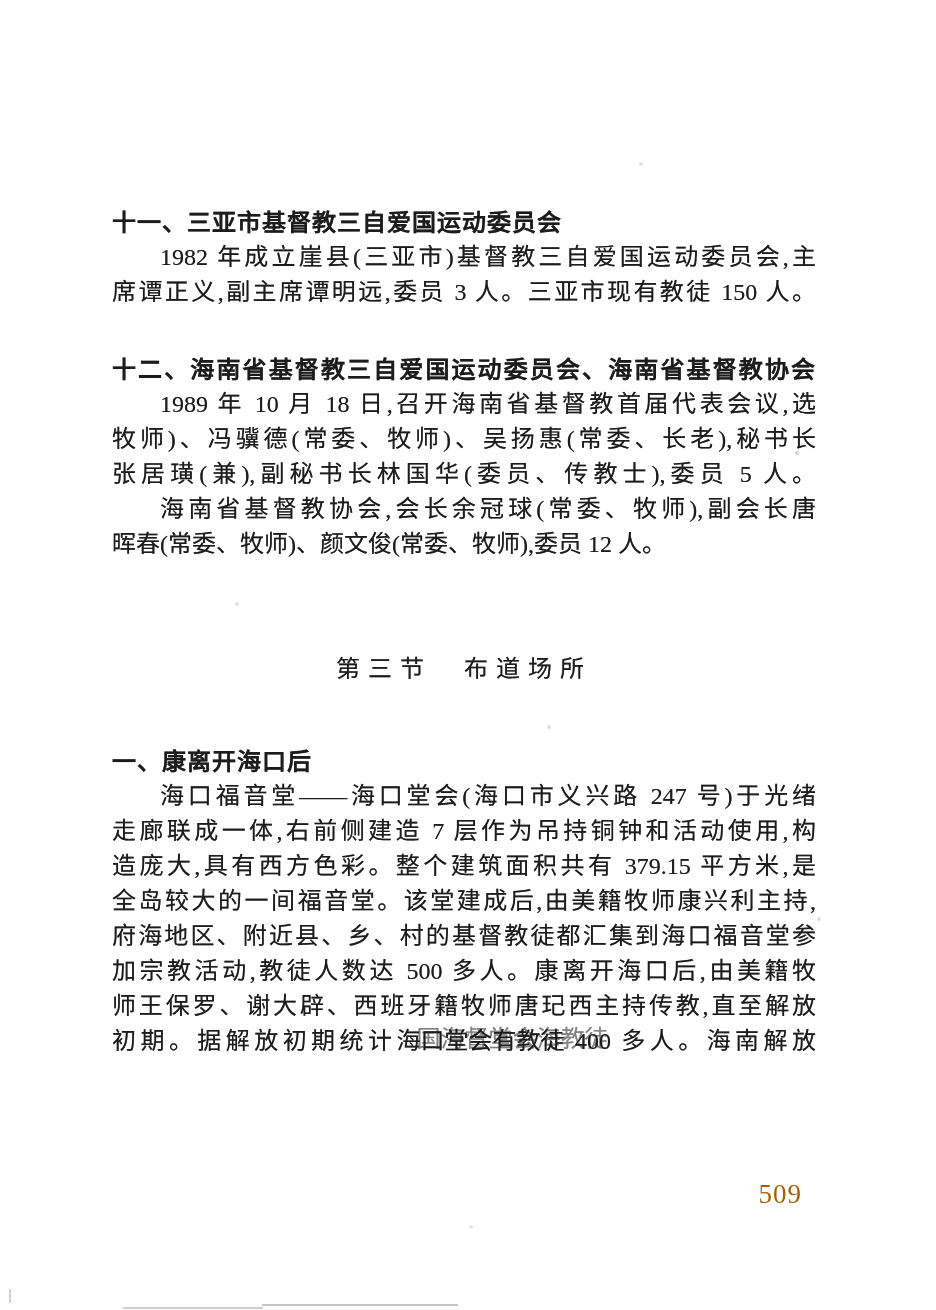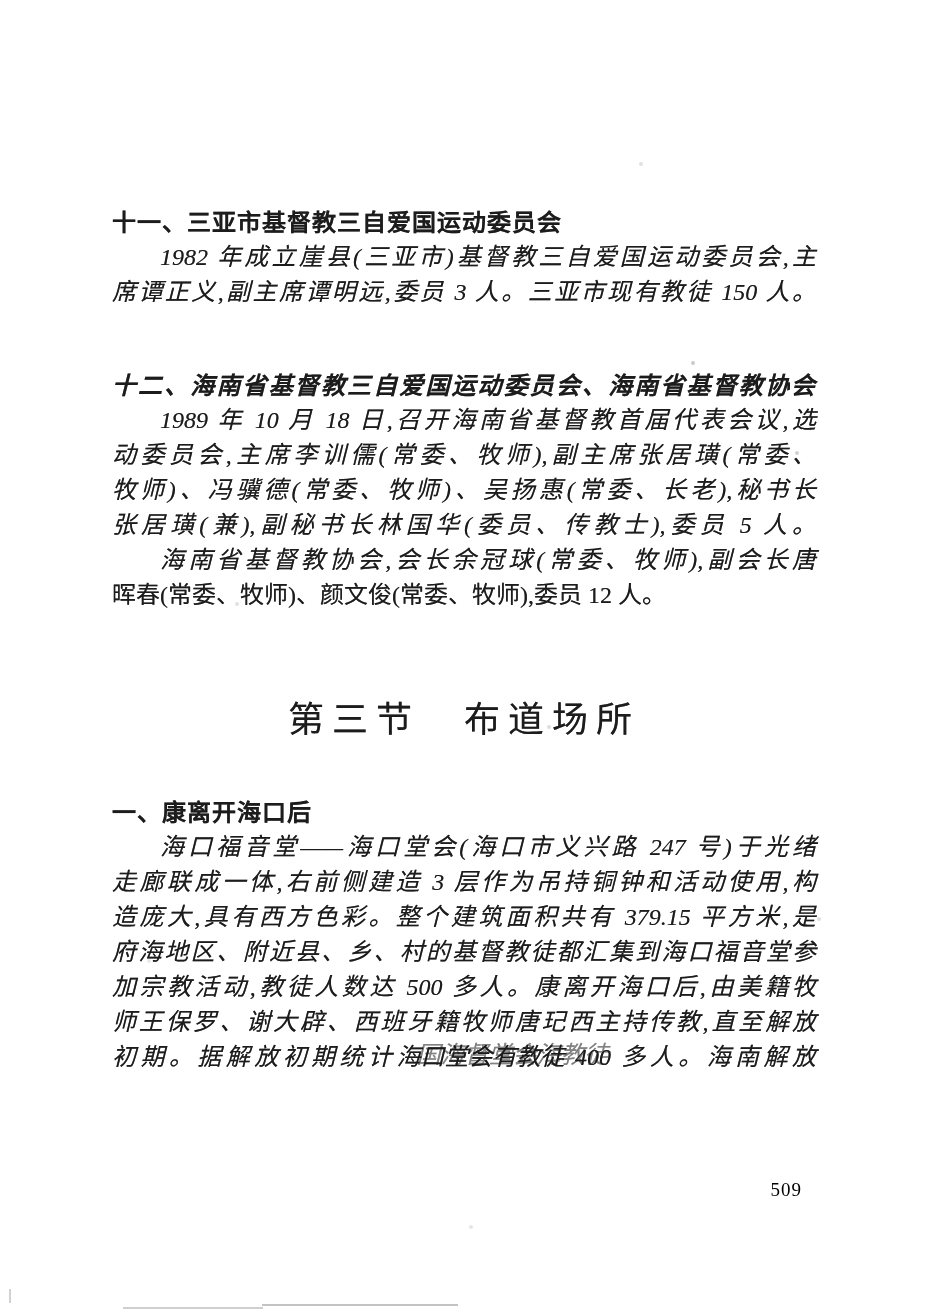--- a/index.html
+++ b/index.html
@@ -16,46 +16,46 @@
     position:absolute;left:112px;top:205px;width:704px;
     color:#1e1e1e;
   }
   .line{
     font-size:24px;line-height:35px;
     color:#1c1c1c;
     text-shadow:0 0 0.5px rgba(20,20,20,.6);
     font-family:"Liberation Serif","DejaVu Serif",serif;
   }
   
-  .b.f{text-align:justify;text-align-last:justify;font-style:italic;}
+  .b.f{text-align:justify;text-align-last:justify;}
   
   .i{text-indent:48px;}
   
   .h{
     font-family:"Liberation Sans","DejaVu Sans",sans-serif;
     font-weight:700;letter-spacing:1px;
   }
-  .hw{margin-top:58px;}
+  .hw{margin-top:42px;}
   
   .t{
-    font-size:36px;line-height:54px;margin:80px 0 48px 0;
+    font-size:24px;line-height:54px;margin:80px 0 48px 0;
     text-align:center;text-align-last:center;letter-spacing:8px;
     font-weight:500;
     font-family:"Liberation Serif","DejaVu Serif",serif;
   }
   
   .smudge{position:relative;display:inline-block;filter:blur(0.2px);}
   .sm-main{display:inline-block;}
   .sm-ghost{
     position:absolute;left:20px;top:-2px;white-space:nowrap;
     opacity:.55;filter:blur(0.6px);pointer-events:none;
   }
   .page-number{
     position:absolute;top:1179px;right:134px;
-    font-size:19px;color:#000000;letter-spacing:1px;
+    font-size:27px;color:#a16207;letter-spacing:1px;
     font-family:"Liberation Serif","DejaVu Serif",serif;
   }
   
   .scanline-a{position:absolute;left:123px;top:1307px;width:140px;height:2px;background:#cfcfcf;}
   .scanline-b{position:absolute;left:262px;top:1304px;width:196px;height:2px;background:#c3c3c3;}
   .edge-tick{position:absolute;left:9px;top:1289px;width:2px;height:14px;background:#d2d2d2;}
   .scan-noise{
     position:absolute;left:0;top:0;width:2px;height:2px;border-radius:50%;
     background:transparent;
     box-shadow:
@@ -73,30 +73,30 @@
 <body>
 
 <div class="page">
 
   <div class="text-column">
       <div class="line h">十一、三亚市基督教三自爱国运动委员会</div>
       <div class="line b f i">1982 年成立崖县(三亚市)基督教三自爱国运动委员会,主</div>
       <div class="line b f">席谭正义,副主席谭明远,委员 3 人。三亚市现有教徒 150 人。</div>
       <div class="line h hw b f">十二、海南省基督教三自爱国运动委员会、海南省基督教协会</div>
       <div class="line b f i">1989 年 10 月 18 日,召开海南省基督教首届代表会议,选</div>
-      <div class="line b f">动委员会,主席李训儒(常委、牧师),副主席张居璜(常委、</div>
       <div class="line b f">牧师)、冯骥德(常委、牧师)、吴扬惠(常委、长老),秘书长</div>
       <div class="line b f">张居璜(兼),副秘书长林国华(委员、传教士),委员 5 人。</div>
       <div class="line b f i">海南省基督教协会,会长余冠球(常委、牧师),副会长唐</div>
       <div class="line b">晖春(常委、牧师)、颜文俊(常委、牧师),委员 12 人。</div>
       <div class="line t">第三节　布道场所</div>
       <div class="line h">一、康离开海口后</div>
       <div class="line b f i">海口福音堂——海口堂会(海口市义兴路 247 号)于光绪</div>
-      <div class="line b f">走廊联成一体,右前侧建造 3 层作为吊持铜钟和活动使用,构</div>
+      <div class="line b f">走廊联成一体,右前侧建造 7 层作为吊持铜钟和活动使用,构</div>
       <div class="line b f">造庞大,具有西方色彩。整个建筑面积共有 379.15 平方米,是</div>
+      <div class="line b f">全岛较大的一间福音堂。该堂建成后,由美籍牧师康兴利主持,</div>
       <div class="line b f">府海地区、附近县、乡、村的基督教徒都汇集到海口福音堂参</div>
       <div class="line b f">加宗教活动,教徒人数达 500 多人。康离开海口后,由美籍牧</div>
       <div class="line b f">师王保罗、谢大辟、西班牙籍牧师唐玘西主持传教,直至解放</div>
       <div class="line b f"><span>初期。据解放初期统计</span><span class="smudge"><span class="sm-main">海口堂会有教徒</span><span class="sm-ghost">国海督堂会海教徒</span></span><span> 400 多人。海南解放</span></div>
     </div>
 
   <div class="page-number">509</div>
 
   <div class="scanline-a"></div>
   <div class="scanline-b"></div>

